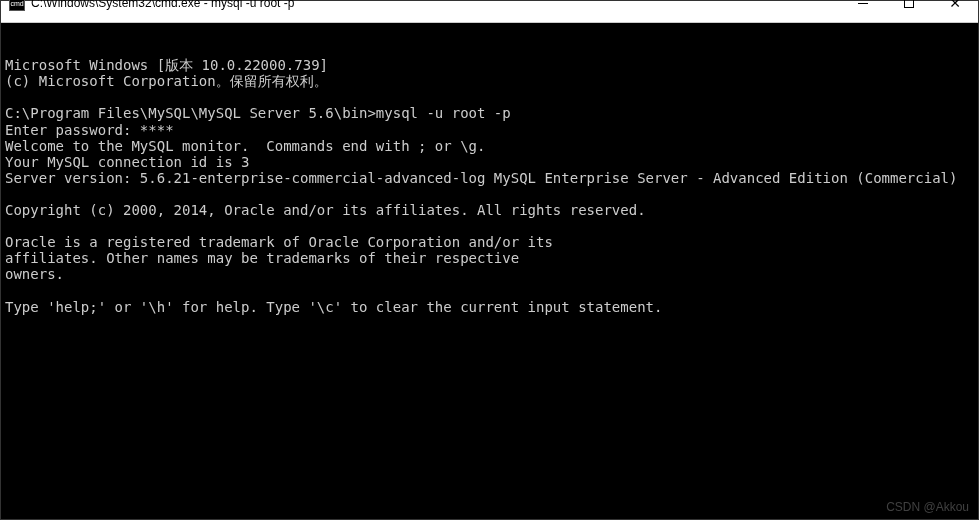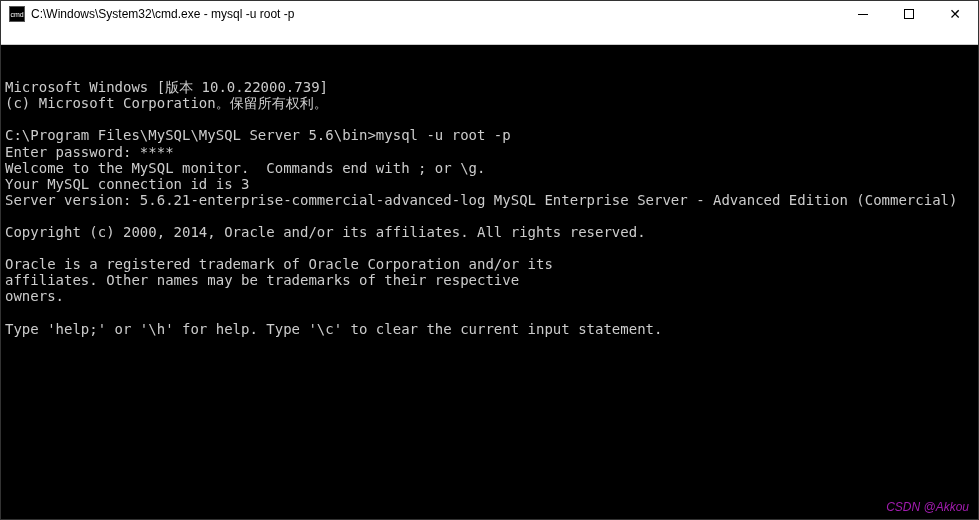--- a/index.html
+++ b/index.html
@@ -17,21 +17,21 @@
     }
     .window {
       width: 979px;
       height: 520px;
       background: #000;
       border: 1px solid #333;
       display: flex;
       flex-direction: column;
     }
     .titlebar {
-      height: 44px;
+      height: 22px;
       background: #fff;
       display: flex;
       align-items: center;
       padding: 0 0 17px 8px;
       border-bottom: 1px solid #ccc;
     }
     .titlebar-icon {
       width: 16px;
       height: 16px;
       margin-right: 6px;
@@ -88,23 +88,22 @@
       margin-left: 2px;
       vertical-align: bottom;
       position: relative;
       top: -2px;
     }
     .watermark {
       position: absolute;
       bottom: 6px;
       right: 10px;
       font-size: 12px;
-      color: #a21caf;
+      color: #404040;
       font-family: Arial, sans-serif;
-      font-style: italic;
     }
     .min-icon {
       width: 10px;
       height: 1px;
       background: #000;
     }
     .max-icon {
       width: 10px;
       height: 10px;
       border: 1px solid #000;

